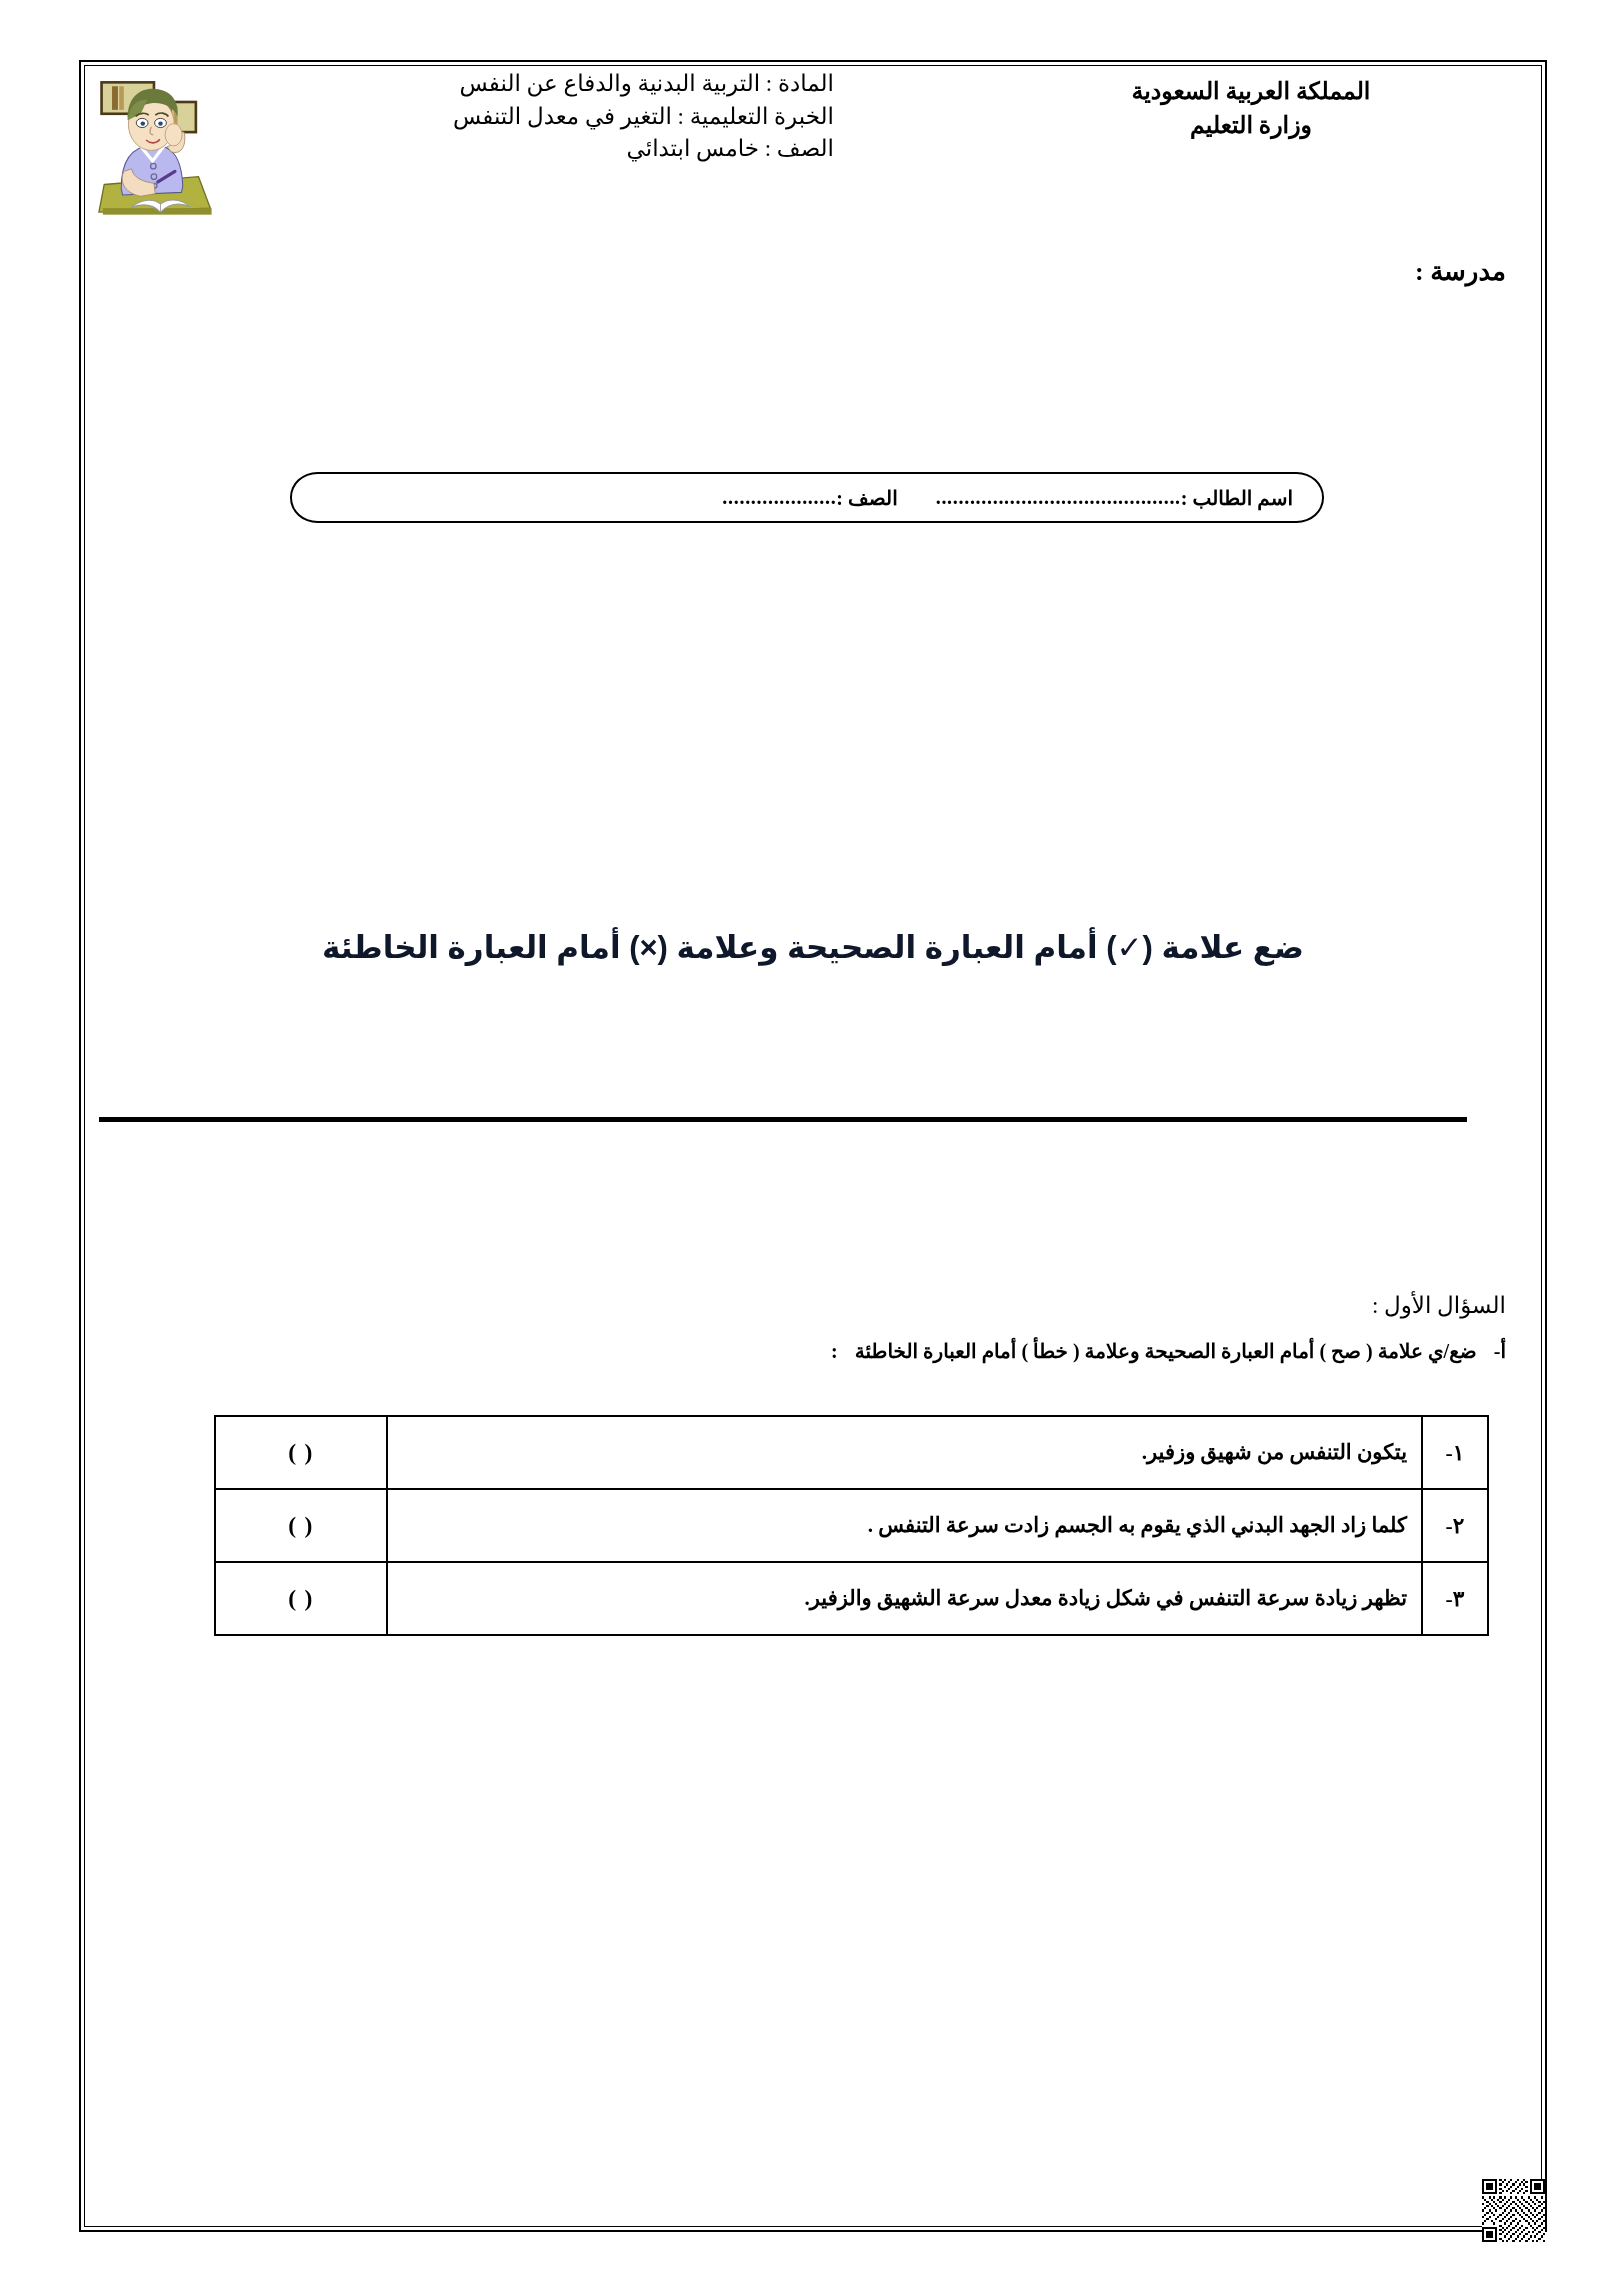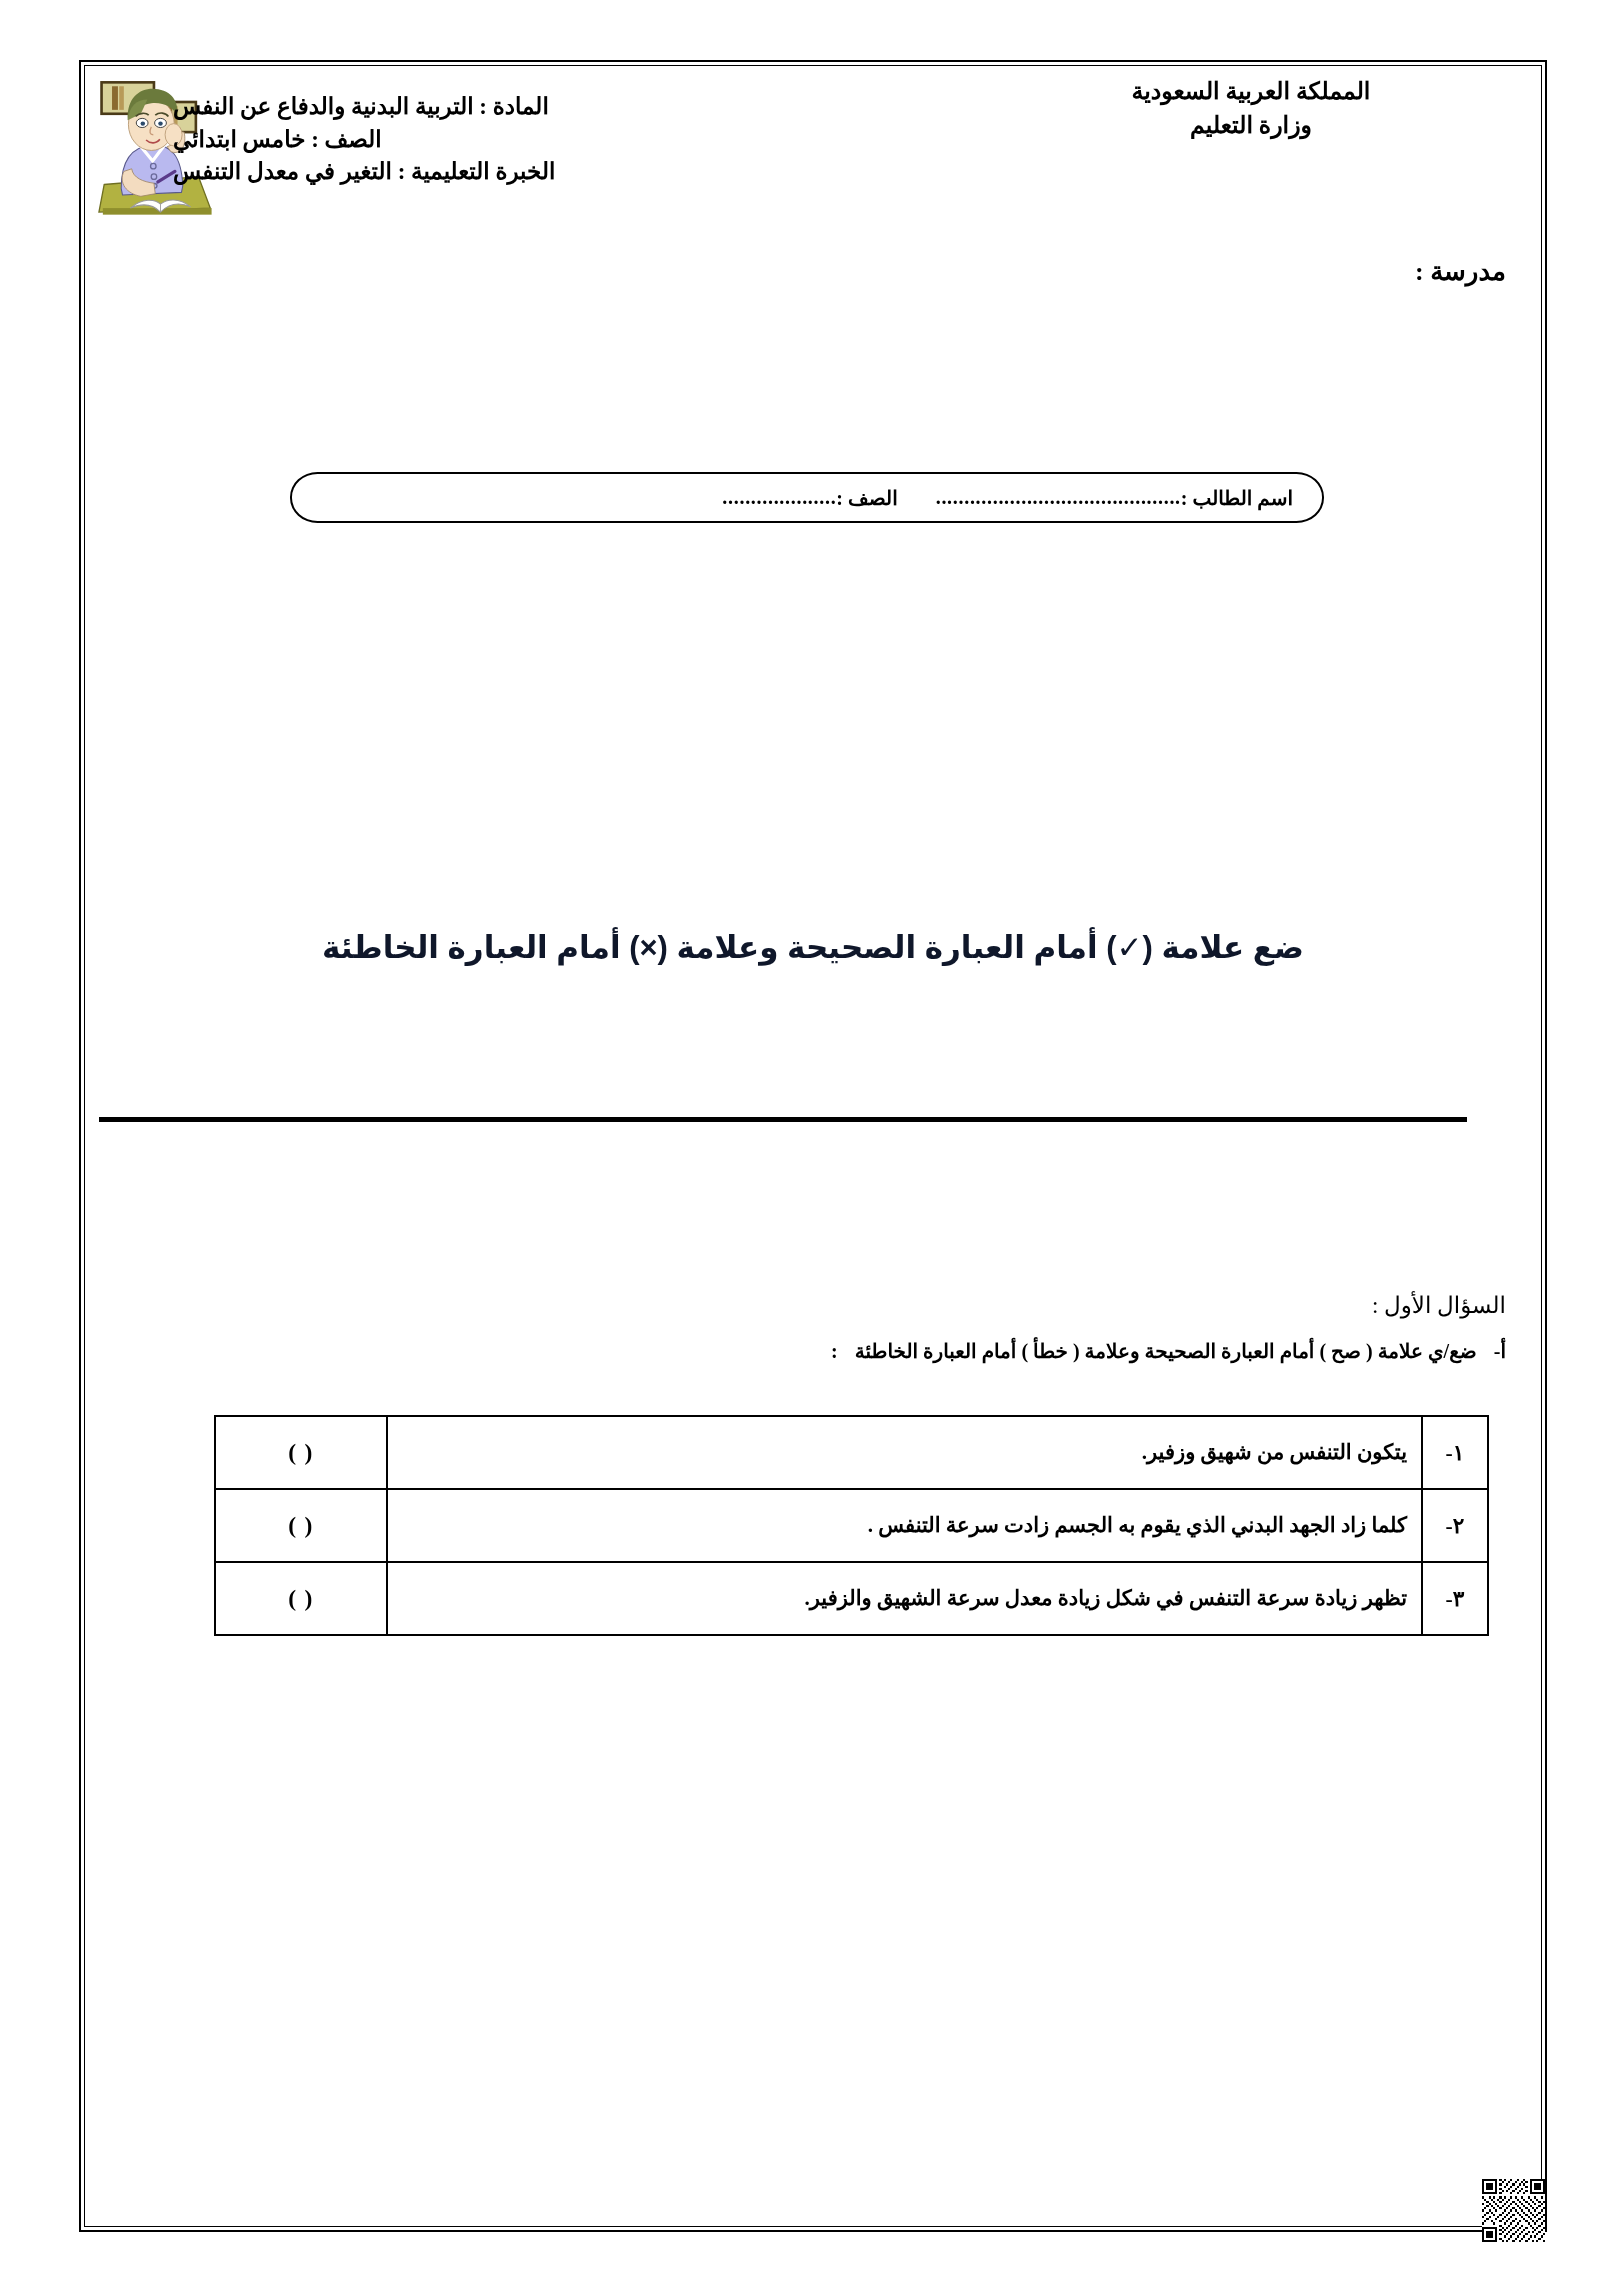--- a/index.html
+++ b/index.html
@@ -50,24 +50,24 @@
     text-align: center;
     width: 510px;
     font-weight: bold;
     font-size: 23.6px;
     line-height: 1.42;
     letter-spacing: 0px;
   }
   .header-left {
     position: absolute;
     left: 92px;
-    top: 29px;
-    text-align: left;
+    top: 6px;
+    text-align: right;
     width: 661px;
-    font-weight: bold;
+    font-weight: normal;
     font-size: 23px;
     line-height: 1.42;
   }
   .header-left .hl-row { white-space: nowrap; }
 
   
   .clipart {
     position: absolute;
     left: 14.4px;
     top: 10.5px;
@@ -285,22 +285,22 @@
       </svg>
     </div>
 
     <div class="header-right">
       <div>المملكة العربية السعودية</div>
       <div>وزارة التعليم</div>
     </div>
 
     <div class="header-left">
       <div class="hl-row">المادة : التربية البدنية والدفاع عن النفس</div>
+      <div class="hl-row">الخبرة التعليمية : التغير في معدل التنفس</div>
       <div class="hl-row">الصف : خامس ابتدائي</div>
-      <div class="hl-row">الخبرة التعليمية : التغير في معدل التنفس</div>
     </div>
   </div>
 
   <div class="school-line">مدرسة :</div>
 
   <div class="student-box">
     <div class="student-box-content">
       <span>اسم الطالب :</span>
       <span class="dots-long">...........................................</span>
       <span class="spacer-mid"></span>

